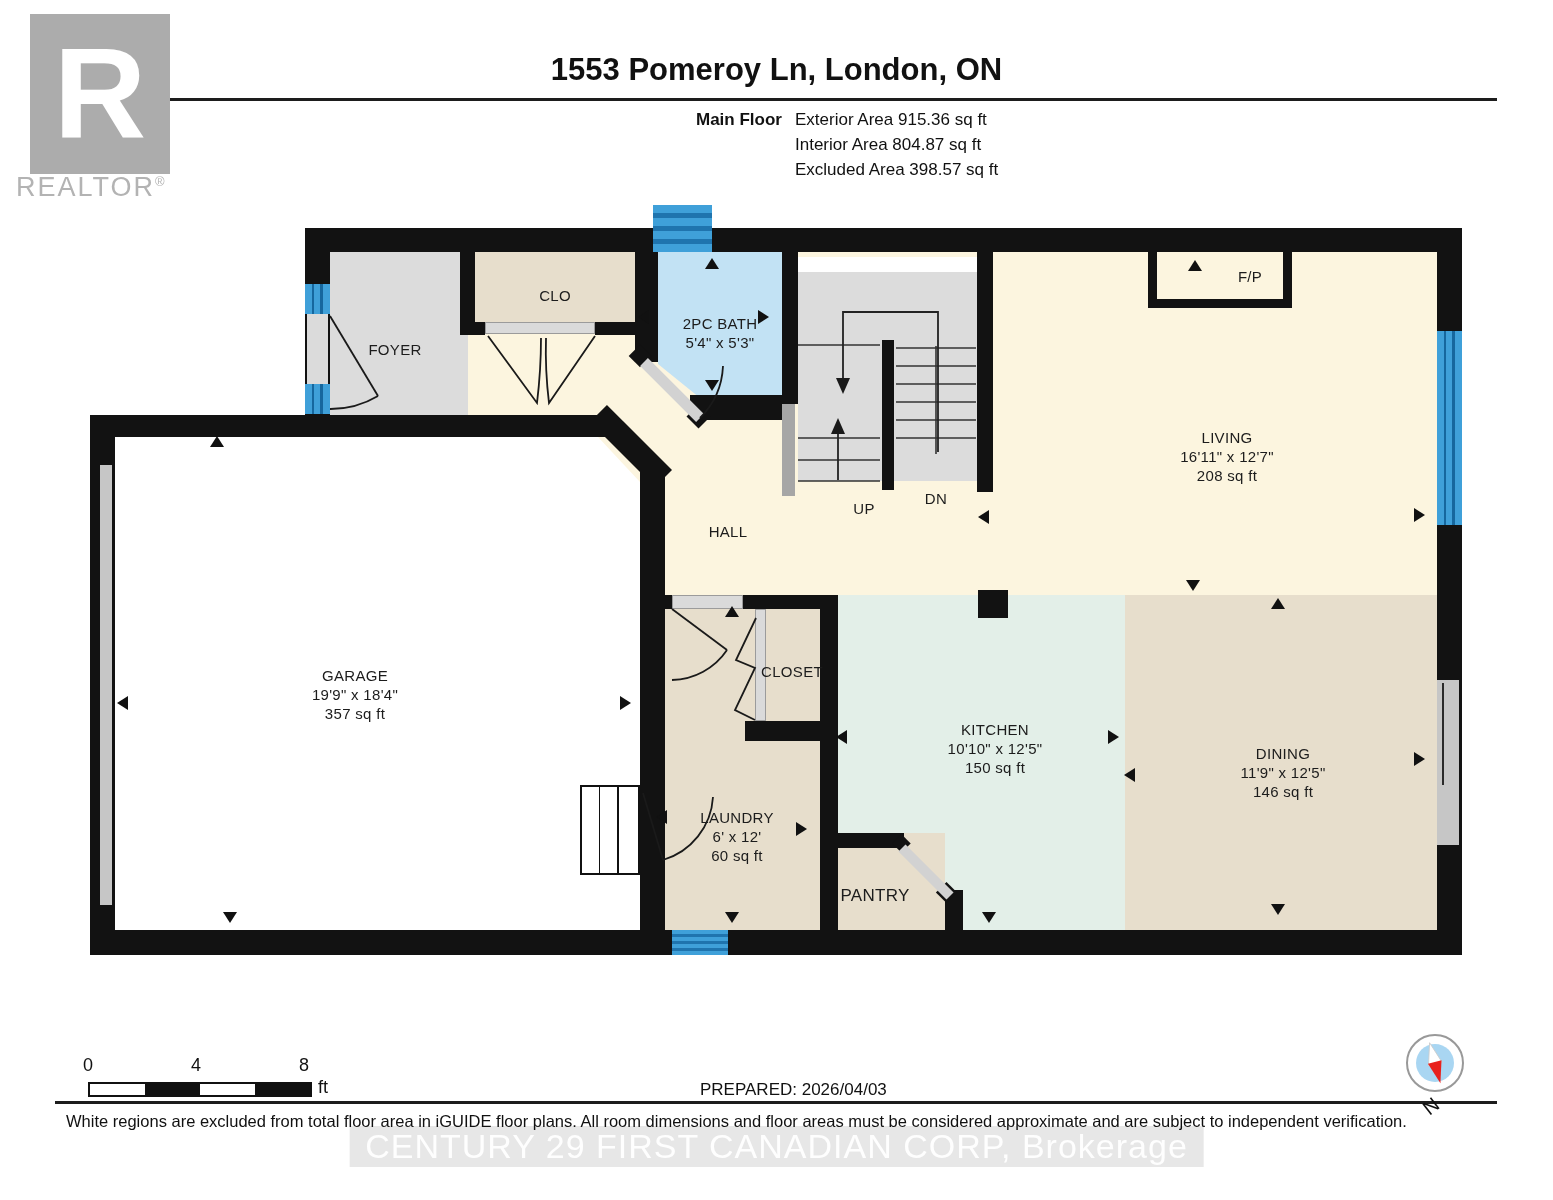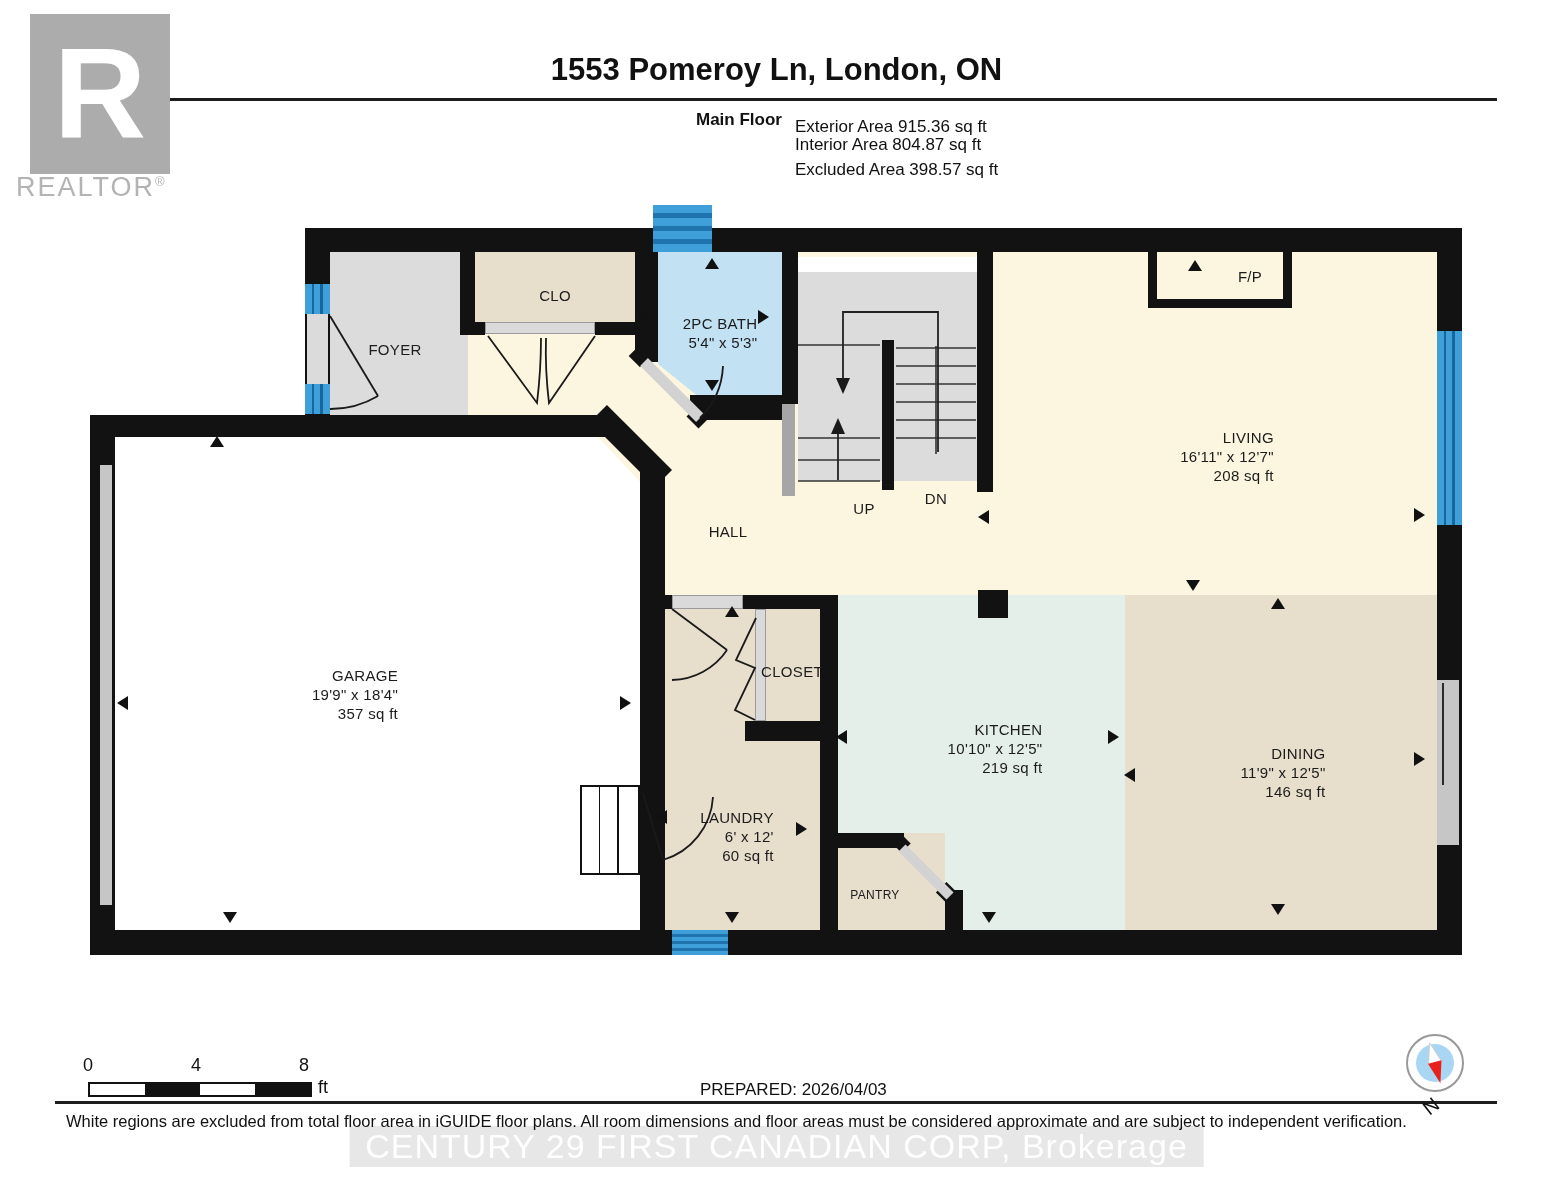--- a/index.html
+++ b/index.html
@@ -24,22 +24,22 @@
   .rail{position:absolute;background:#A6A6A6;z-index:5;}
   .win{position:absolute;z-index:6;}
   .win-h{background:linear-gradient(180deg,#3FA0D9 0 16%,#1F74AE 16% 28%,#3FA0D9 28% 44%,#1F74AE 44% 56%,#3FA0D9 56% 72%,#1F74AE 72% 84%,#3FA0D9 84% 100%);}
   .win-v{background:linear-gradient(90deg,#3FA0D9 0 28%,#16679E 28% 37%,#3FA0D9 37% 62%,#16679E 62% 71%,#3FA0D9 71% 100%);}
   .thr{position:absolute;background:#DADADA;border:1px solid #9B9B9B;box-sizing:border-box;z-index:6;}
   .door-gap{position:absolute;background:#DBDBDB;z-index:6;}
   .gray-el{position:absolute;background:#C6C6C6;z-index:6;}
   svg.lines{position:absolute;left:0;top:0;z-index:7;overflow:visible;pointer-events:none;}
   .lbl{position:absolute;z-index:8;font-size:15px;color:#1c1c1c;text-align:center;
        line-height:19px;letter-spacing:.3px;transform:translateX(-50%);white-space:nowrap;}
-  .lbl span{display:block;text-align:right;}
-  .lbl.small{font-size:12px;}
+  .lbl span{display:block;}
+  .lbl.small{font-size:17px;}
   .arr{position:absolute;width:0;height:0;z-index:8;}
   .arr.up{border-left:7px solid transparent;border-right:7px solid transparent;border-bottom:11px solid #111;}
   .arr.down{border-left:7px solid transparent;border-right:7px solid transparent;border-top:11px solid #111;}
   .arr.left{border-top:7px solid transparent;border-bottom:7px solid transparent;border-right:11px solid #111;}
   .arr.right{border-top:7px solid transparent;border-bottom:7px solid transparent;border-left:11px solid #111;}
   .steps-box{position:absolute;left:490px;top:557px;width:60px;height:90px;background:#fff;border:2px solid #111;
              box-sizing:border-box;z-index:6;
              background-image:linear-gradient(90deg,transparent 0 30%,#111 30% 33%,transparent 33% 63%,#111 63% 66%,transparent 66% 100%);}
   .fp-box{position:absolute;left:1058px;top:24px;width:144px;height:56px;background:#FCF5DF;
           border-left:9px solid #121212;border-right:9px solid #121212;border-bottom:9px solid #121212;
@@ -61,21 +61,21 @@
 </head>
 <body>
 
 <div class="header-line"></div>
 <div class="logo-box">
   <div class="logo-r">R</div>
 </div>
 <div class="realtor-txt"><span style="display:inline">REALTOR</span><sup>®</sup></div>
 <div class="page-title">1553 Pomeroy Ln, London, ON</div>
 <div class="floor-label">Main Floor</div>
-<div class="stat" style="top:117px">Exterior Area 915.36 sq ft</div>
+<div class="stat" style="top:110px">Exterior Area 915.36 sq ft</div>
 <div class="stat" style="top:135px">Interior Area 804.87 sq ft</div>
 <div class="stat" style="top:160px">Excluded Area 398.57 sq ft</div>
 
 <div class="plan">
 
   <div class="fill" style="left:240px;top:24px;width:1107px;height:343px;background:#FCF5DF"></div>
   <div class="fill" style="left:240px;top:24px;width:138px;height:164px;background:#DCDCDC"></div>
   <div class="fill" style="left:385px;top:24px;width:160px;height:78px;background:#E7DECC"></div>
   <div class="fill" style="left:568px;top:24px;width:124px;height:146px;background:#C2E2F4;clip-path:polygon(0 0,124px 0,124px 146px,42px 146px,0 112px)"></div>
   <div class="fill" style="left:708px;top:29px;width:179px;height:224px;background:#DCDCDC"></div>
@@ -233,21 +233,21 @@
       <span>LAUNDRY</span>
       <span>6' x 12'</span>
       <span>60 sq ft</span>
     </div>
   <div class="lbl small" style="left:785px;top:658px">
       <span>PANTRY</span>
     </div>
   <div class="lbl" style="left:905px;top:492px">
       <span>KITCHEN</span>
       <span>10'10" x 12'5"</span>
-      <span>219 sq ft</span>
+      <span>150 sq ft</span>
     </div>
   <div class="lbl" style="left:1193px;top:516px">
       <span>DINING</span>
       <span>11'9" x 12'5"</span>
       <span>146 sq ft</span>
     </div>
 </div>
 
 <div class="scale-wrap">
   <div class="scale-num" style="left:0">0</div>

